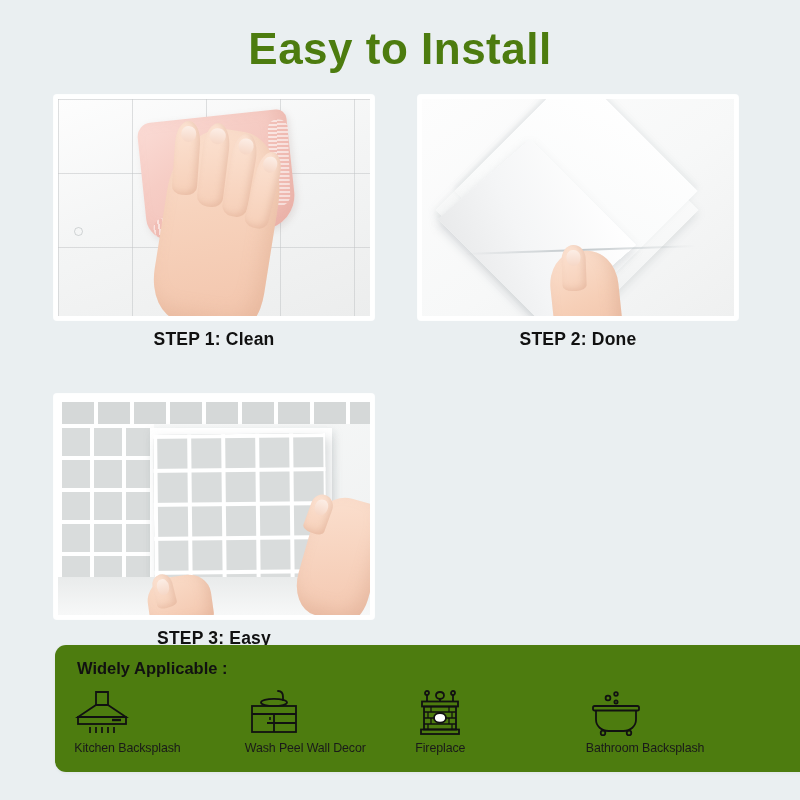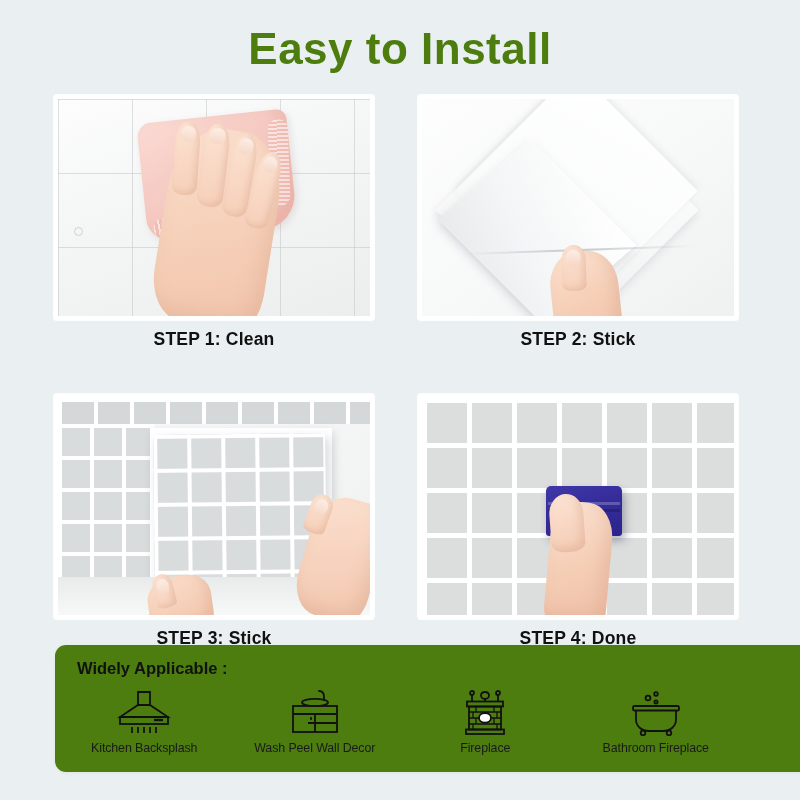--- a/index.html
+++ b/index.html
@@ -282,21 +282,21 @@
     position: absolute;
     left: 4px; top: 43px;
     width: 682px;
     display: flex;
     align-items: flex-end;
     justify-content: space-around;
   }
   .app-item {
     display: flex;
     flex-direction: column;
-    align-items: center;
+    align-items: flex-start;
     width: 140px;
   }
   .app-icon {
     height: 48px;
     display: flex;
     align-items: flex-end;
     justify-content: center;
   }
   .app-label {
     margin-top: 5px;
@@ -343,21 +343,21 @@
         <div class="diamond-back"></div>
         <div class="diamond-front"></div>
         <div class="peel-flap"></div>
         <div class="peel-crease"></div>
         <div class="hand2"></div>
         <div class="finger" style="left:140px;top:146px;width:24px;height:46px;transform:rotate(-2deg);">
             <div class="nail"></div>
           </div>
       </div>
     </div>
-    <div class="step-label">STEP 2: Stick</div>
+    <div class="step-label">STEP 2: Done</div>
   </div>
 
   <div class="step-cell">
     <div class="photo-frame">
       <div class="photo">
         <div class="stick-bg"></div>
         <div class="wall-left"></div>
         <div class="topstrip mosaic"></div>
         <div class="sheet-applied mosaic"></div>
         <div class="sheet-edge"></div>
@@ -366,34 +366,23 @@
         <div class="hand3a"></div>
         <div class="finger" style="left:250px;top:96px;width:22px;height:40px;transform:rotate(20deg);">
             <div class="nail"></div>
           </div>
         <div class="hand3b"></div>
         <div class="finger" style="left:96px;top:176px;width:20px;height:34px;transform:rotate(-14deg);">
             <div class="nail"></div>
           </div>
       </div>
     </div>
-    <div class="step-label">STEP 3: Stick</div>
+    <div class="step-label">STEP 3: Easy</div>
   </div>
 
-  <div class="step-cell">
-    <div class="photo-frame">
-      <div class="photo">
-        <div class="done-bg"></div>
-        <div class="squeegee"></div>
-        <div class="hand4"></div>
-        <div class="thumb4"></div>
-      </div>
-    </div>
-    <div class="step-label">STEP 4: Done</div>
-  </div>
 
 </div>
 
 <div id="applications-card">
   <div id="applications-heading">Widely Applicable :</div>
 
   <div id="applications-list">
 
     <div class="app-item">
       <div class="app-icon">
@@ -447,18 +436,18 @@
           <circle cx="22" cy="8" r="2.4"></circle>
           <circle cx="30" cy="4" r="1.8"></circle>
           <circle cx="30" cy="12" r="1.6"></circle>
           <rect x="7" y="16" width="46" height="4.5" rx="1.6"></rect>
           <path d="M10 20.5v9c0 6.6 5.6 11.5 12.5 11.5h15C44.4 41 50 36.1 50 29.5v-9"></path>
           <circle cx="17" cy="43" r="2.3"></circle>
           <circle cx="43" cy="43" r="2.3"></circle>
           <path d="M17 40.8v-1M43 40.8v-1"></path>
         </svg>
       </div>
-      <div class="app-label">Bathroom Fireplace</div>
+      <div class="app-label">Bathroom Backsplash</div>
     </div>
 
 
   </div>
 </div>
 
 </body></html>

